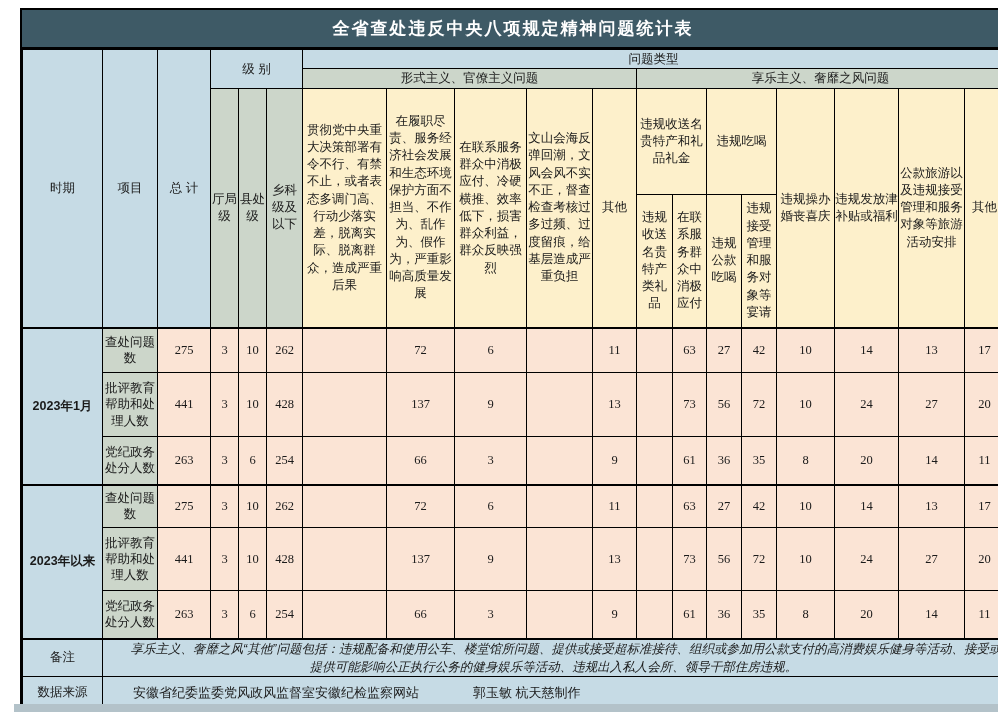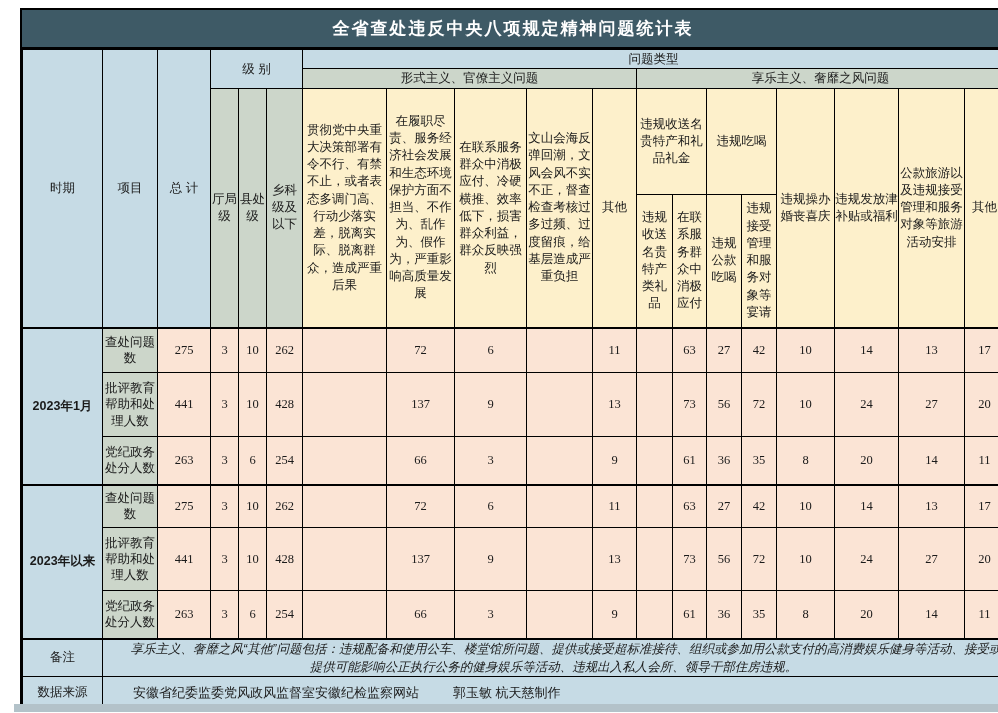--- a/index.html
+++ b/index.html
@@ -44,21 +44,21 @@
   tr.thick td{border-top:2px solid var(--border);}
   td.remark-content{
     text-align:justify;padding:2px 10px 2px 10px;line-height:1.45;font-size:12.5px;
   }
   td.remark-content .ind{display:block;text-indent:2em;font-style:italic;}
   td.source-content{padding:0;}
   .source-flex{
     display:flex;align-items:center;justify-content:flex-start;
     padding:0 38px 0 30px;font-size:13px;
   }
-  .source-right{display:flex;gap:34px;}
+  .source-right{display:flex;gap:54px;}
   .bottom-strip{
     position:absolute;left:14px;top:704px;width:984px;height:8px;
     background:var(--bottom-strip);
   }
 </style>
 </head>
 <body>
 
 <div class="sheet">
   <div class="titlebar">全省查处违反中央八项规定精神问题统计表</div>

